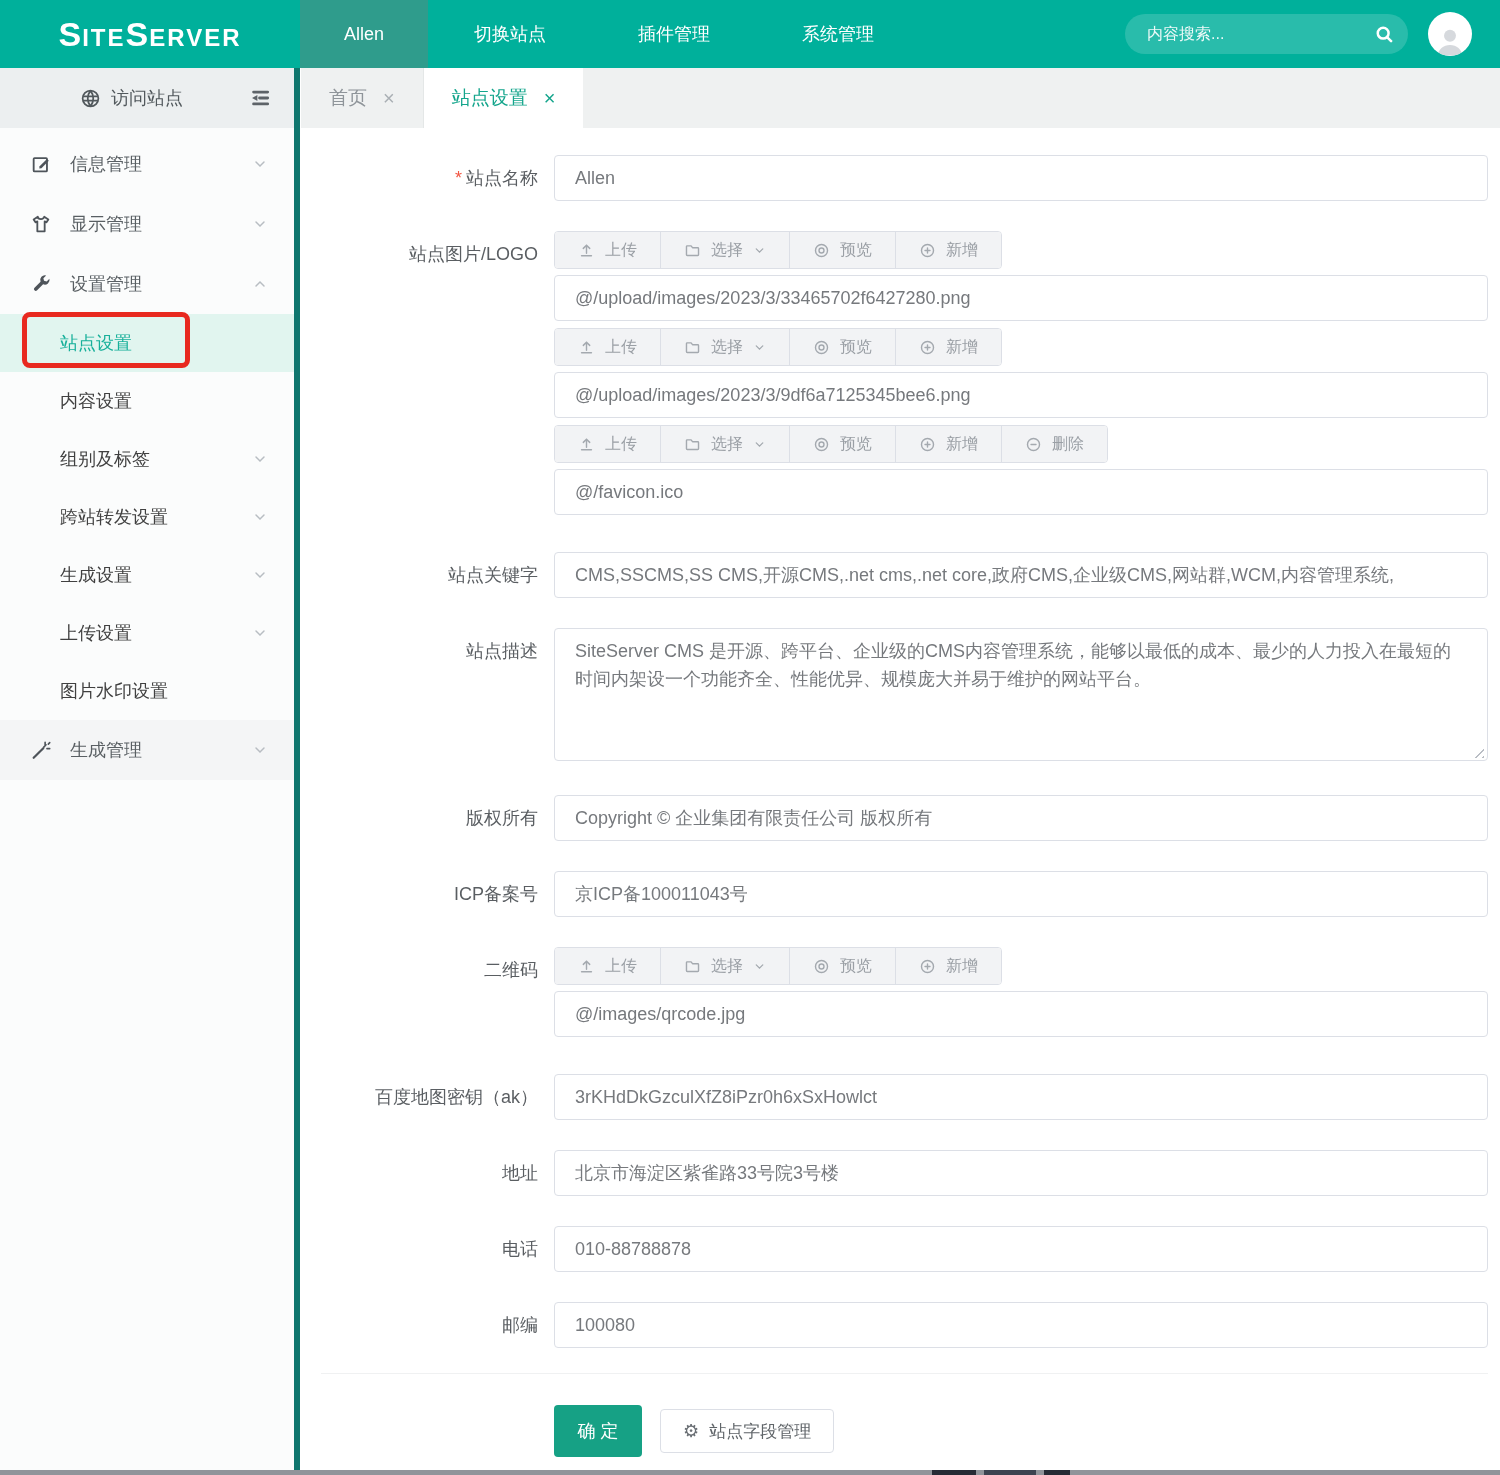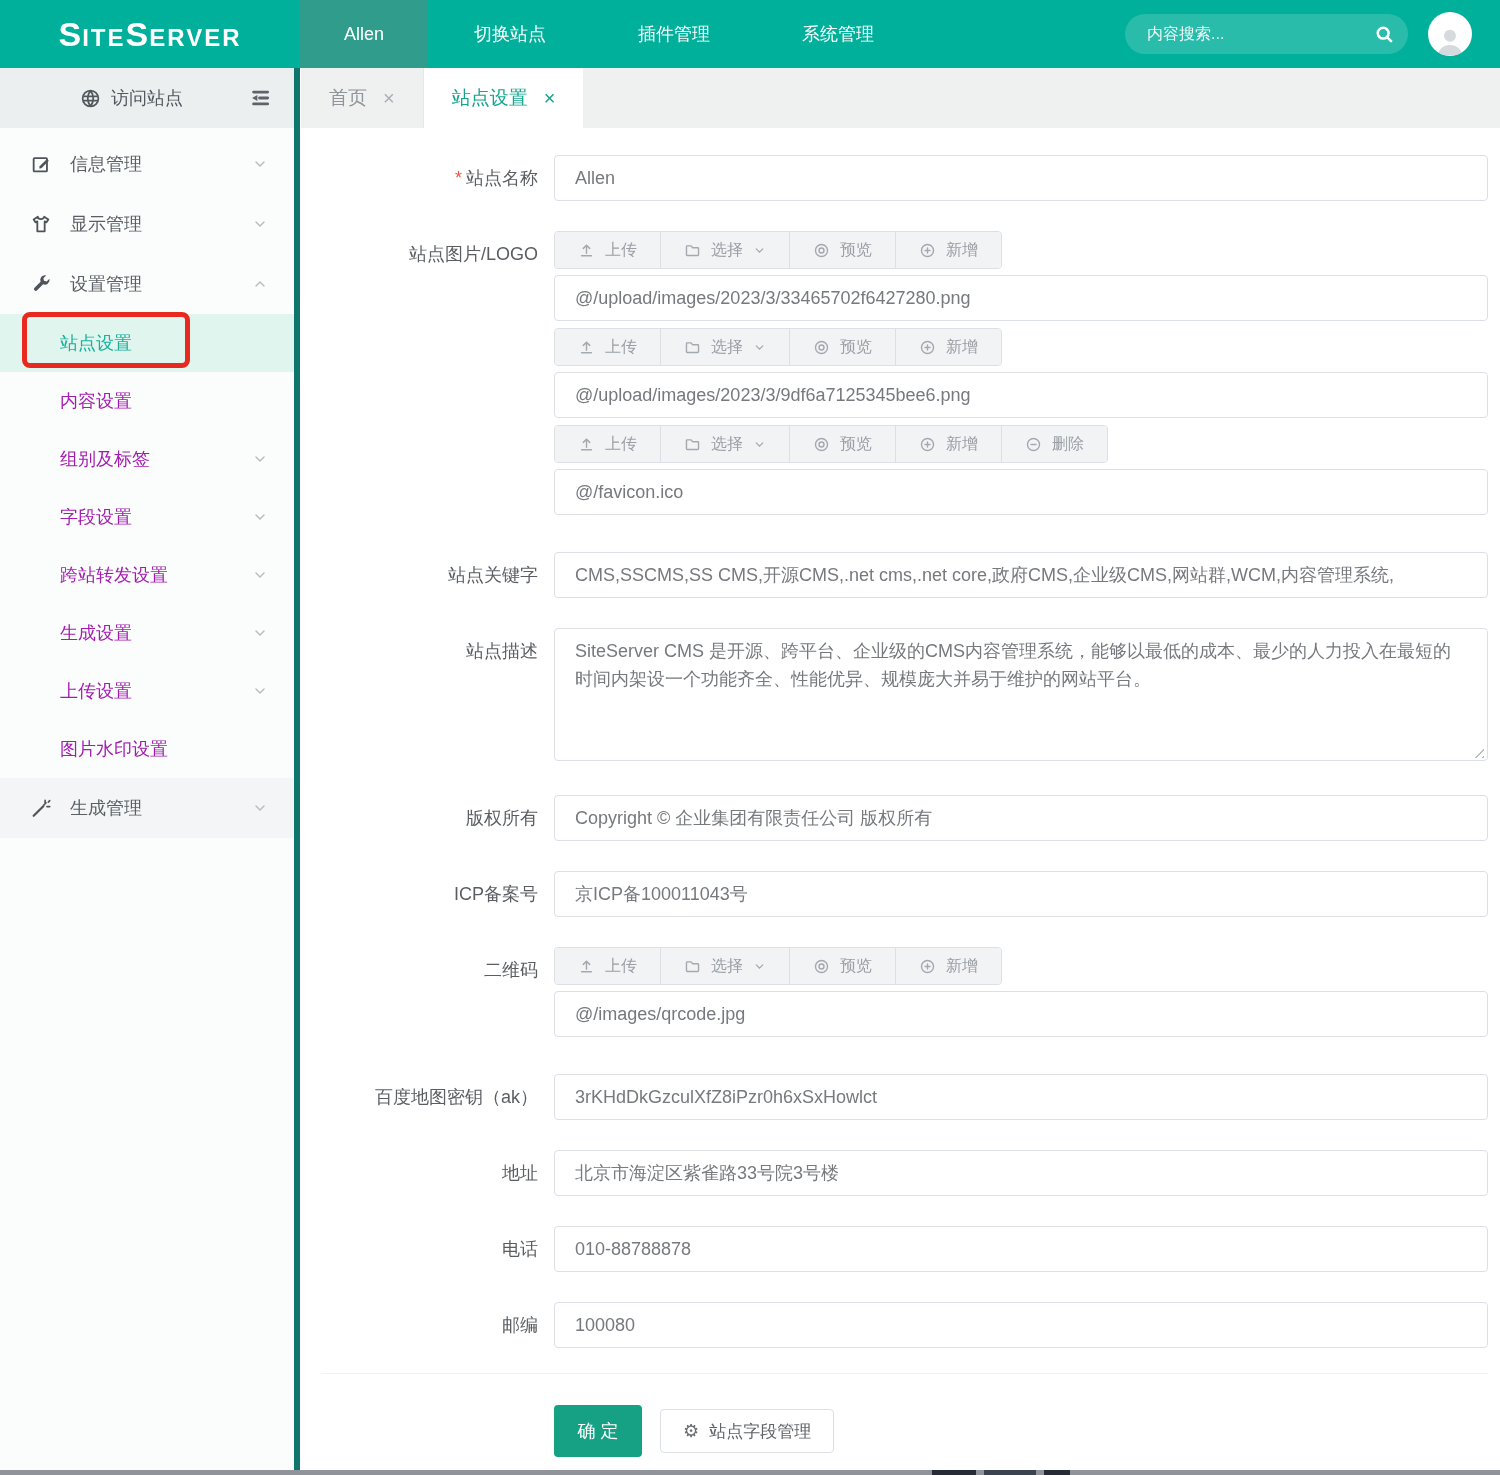--- a/index.html
+++ b/index.html
@@ -29,21 +29,21 @@
 
   
   .sidebar { position:absolute; top:68px; left:0; width:300px; height:1407px; background:#fbfcfc; border-right:6px solid #0f766e; }
   .visit-row { height:60px; background:#eceff0; display:flex; align-items:center; padding:0 22px; color:#51585c; font-size:18px; }
   .visit-group { display:flex; align-items:center; gap:10px; margin-left:58px; }
   .collapse-btn { margin-left:auto; color:#5d6368; cursor:pointer; }
   .menu { padding-top:6px; }
   .menu-item { height:60px; display:flex; align-items:center; padding:0 26px 0 30px; font-size:18px; color:#595f63; cursor:pointer; }
   .mi-icon { width:24px; margin-right:16px; color:#4e545a; flex-shrink:0; }
   .chev { margin-left:auto; color:#b8bdc2; }
-  .sub-item { height:58px; display:flex; align-items:center; padding:0 26px 0 60px; font-size:18px; color:#a21caf; cursor:pointer; }
+  .sub-item { height:58px; display:flex; align-items:center; padding:0 26px 0 60px; font-size:18px; color:#404040; cursor:pointer; }
   .sub-item.active { background:#e1f5ef; color:#17b09a; }
   .gray-row { background:#f4f5f6; }
   .annotation-box { position:absolute; left:22px; top:244px; width:168px; height:56px; border:5px solid #e8291f; border-radius:8px; pointer-events:none; z-index:9; }
 
   
   .main { position:absolute; top:68px; left:301px; width:1199px; height:1407px; background:#fff; }
   .tabbar { height:60px; background:#eff1f1; display:flex; align-items:stretch; }
   .tab { display:flex; align-items:center; gap:16px; padding:0 28px; font-size:19px; color:#8f959a; cursor:pointer; border-right:1px solid #e4e7e7;text-align:right; }
   .tab .x { font-size:20px; color:#a9afb4; line-height:1; }
   .tab.active { background:#ffffff; color:#14a58c; border-right:none; }
@@ -185,28 +185,20 @@
     </div>
     <div class="sub-item">
       <span>组别及标签</span>
       <span class="chev">
           <svg width="16" height="16" viewBox="0 0 24 24" fill="none" stroke="currentColor" stroke-width="2.2" stroke-linecap="round">
             <path d="M6 9l6 6 6-6"></path>
           </svg>
         </span>
     </div>
     <div class="sub-item">
-      <span>字段设置</span>
-      <span class="chev">
-          <svg width="16" height="16" viewBox="0 0 24 24" fill="none" stroke="currentColor" stroke-width="2.2" stroke-linecap="round">
-            <path d="M6 9l6 6 6-6"></path>
-          </svg>
-        </span>
-    </div>
-    <div class="sub-item">
       <span>跨站转发设置</span>
       <span class="chev">
           <svg width="16" height="16" viewBox="0 0 24 24" fill="none" stroke="currentColor" stroke-width="2.2" stroke-linecap="round">
             <path d="M6 9l6 6 6-6"></path>
           </svg>
         </span>
     </div>
     <div class="sub-item">
       <span>生成设置</span>
       <span class="chev">

